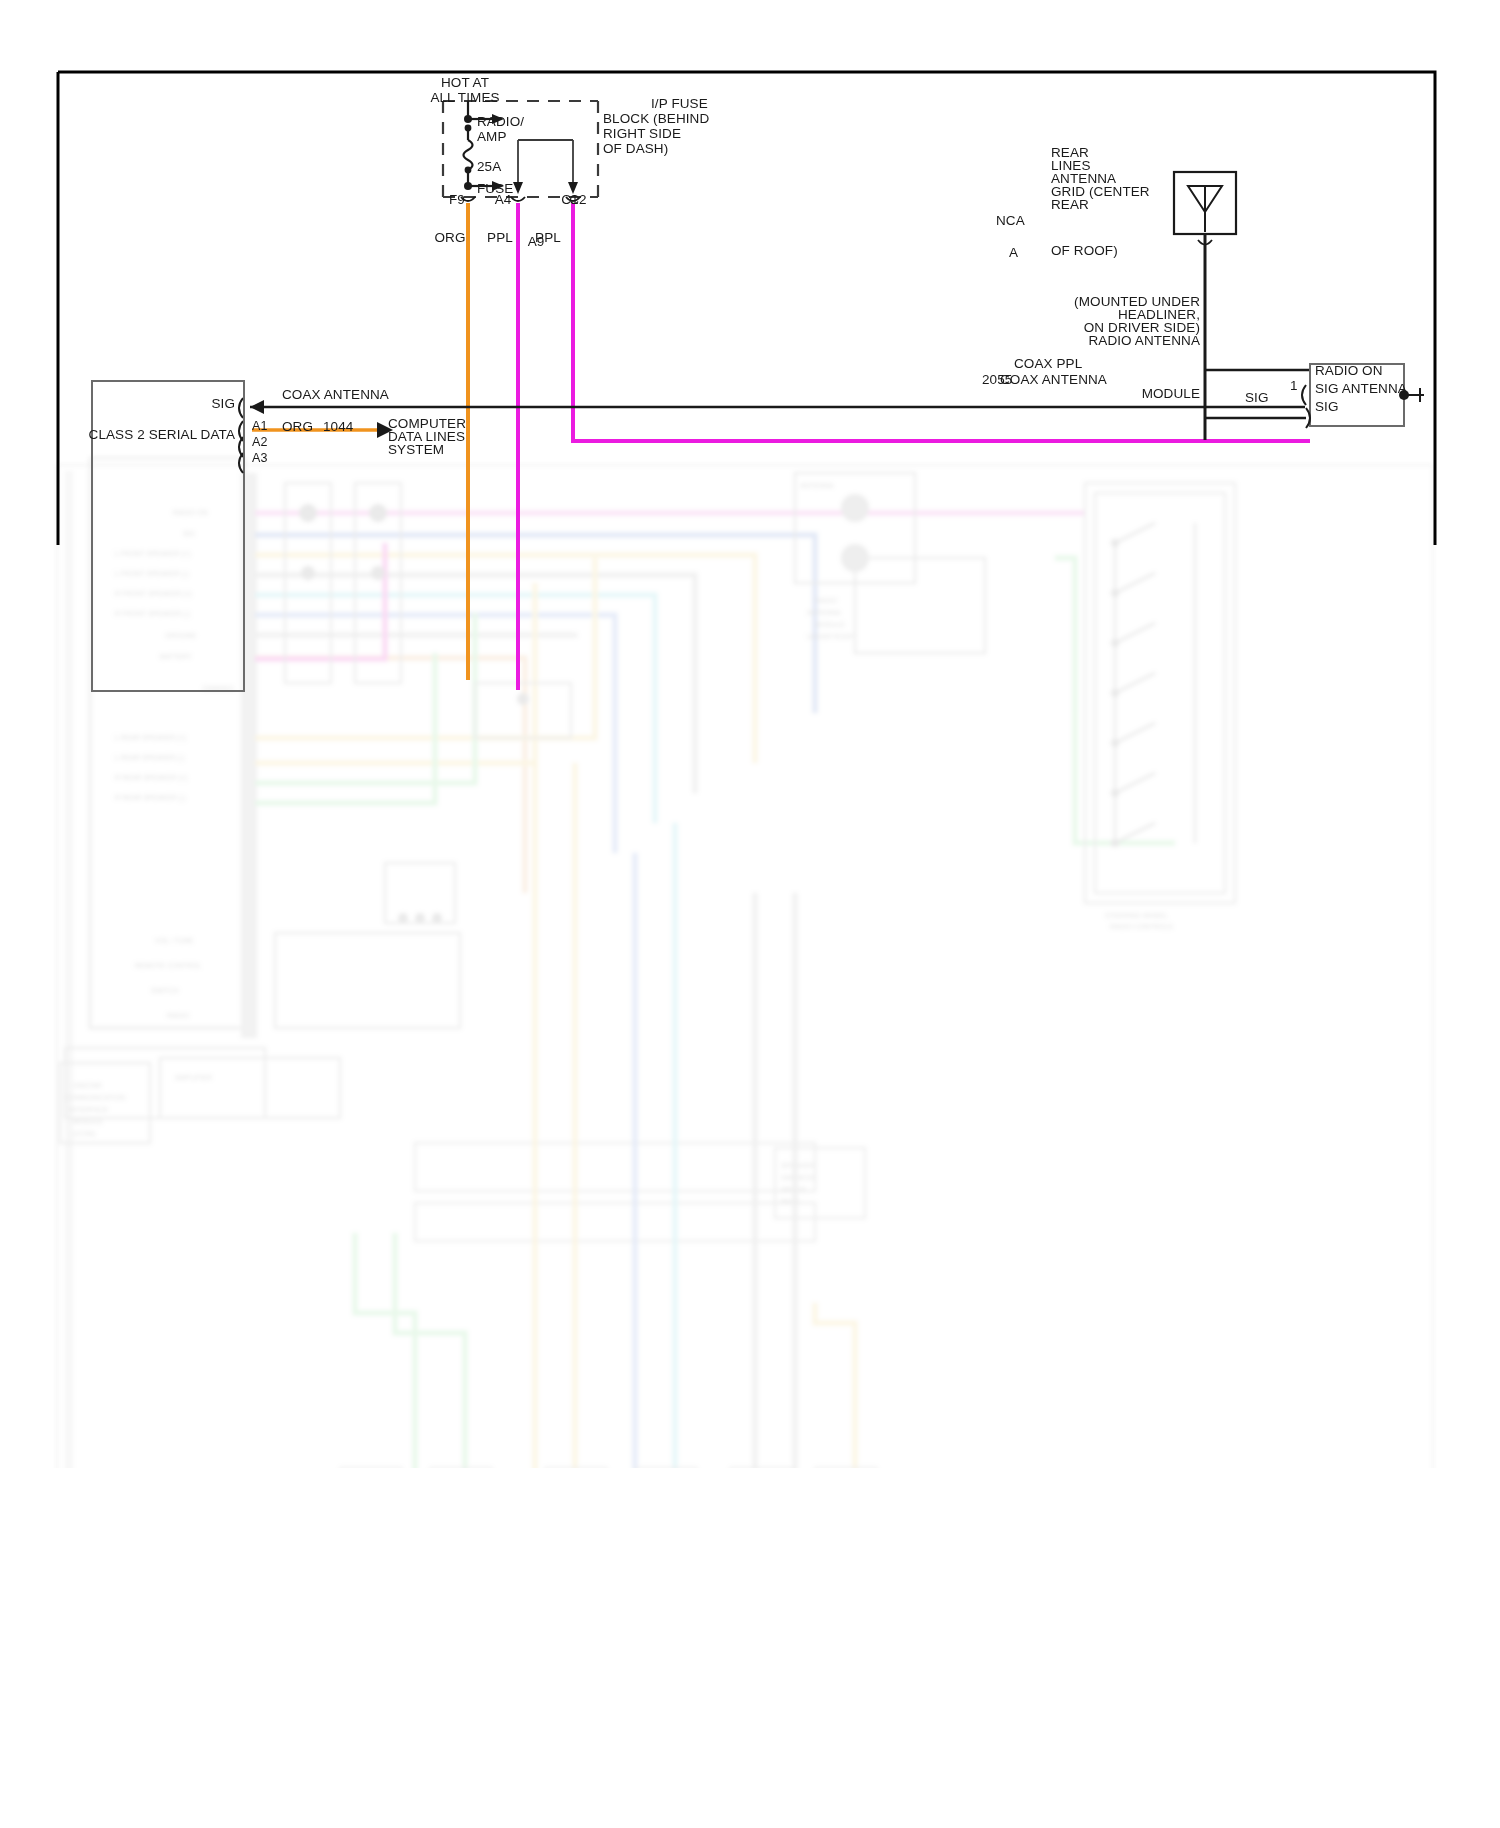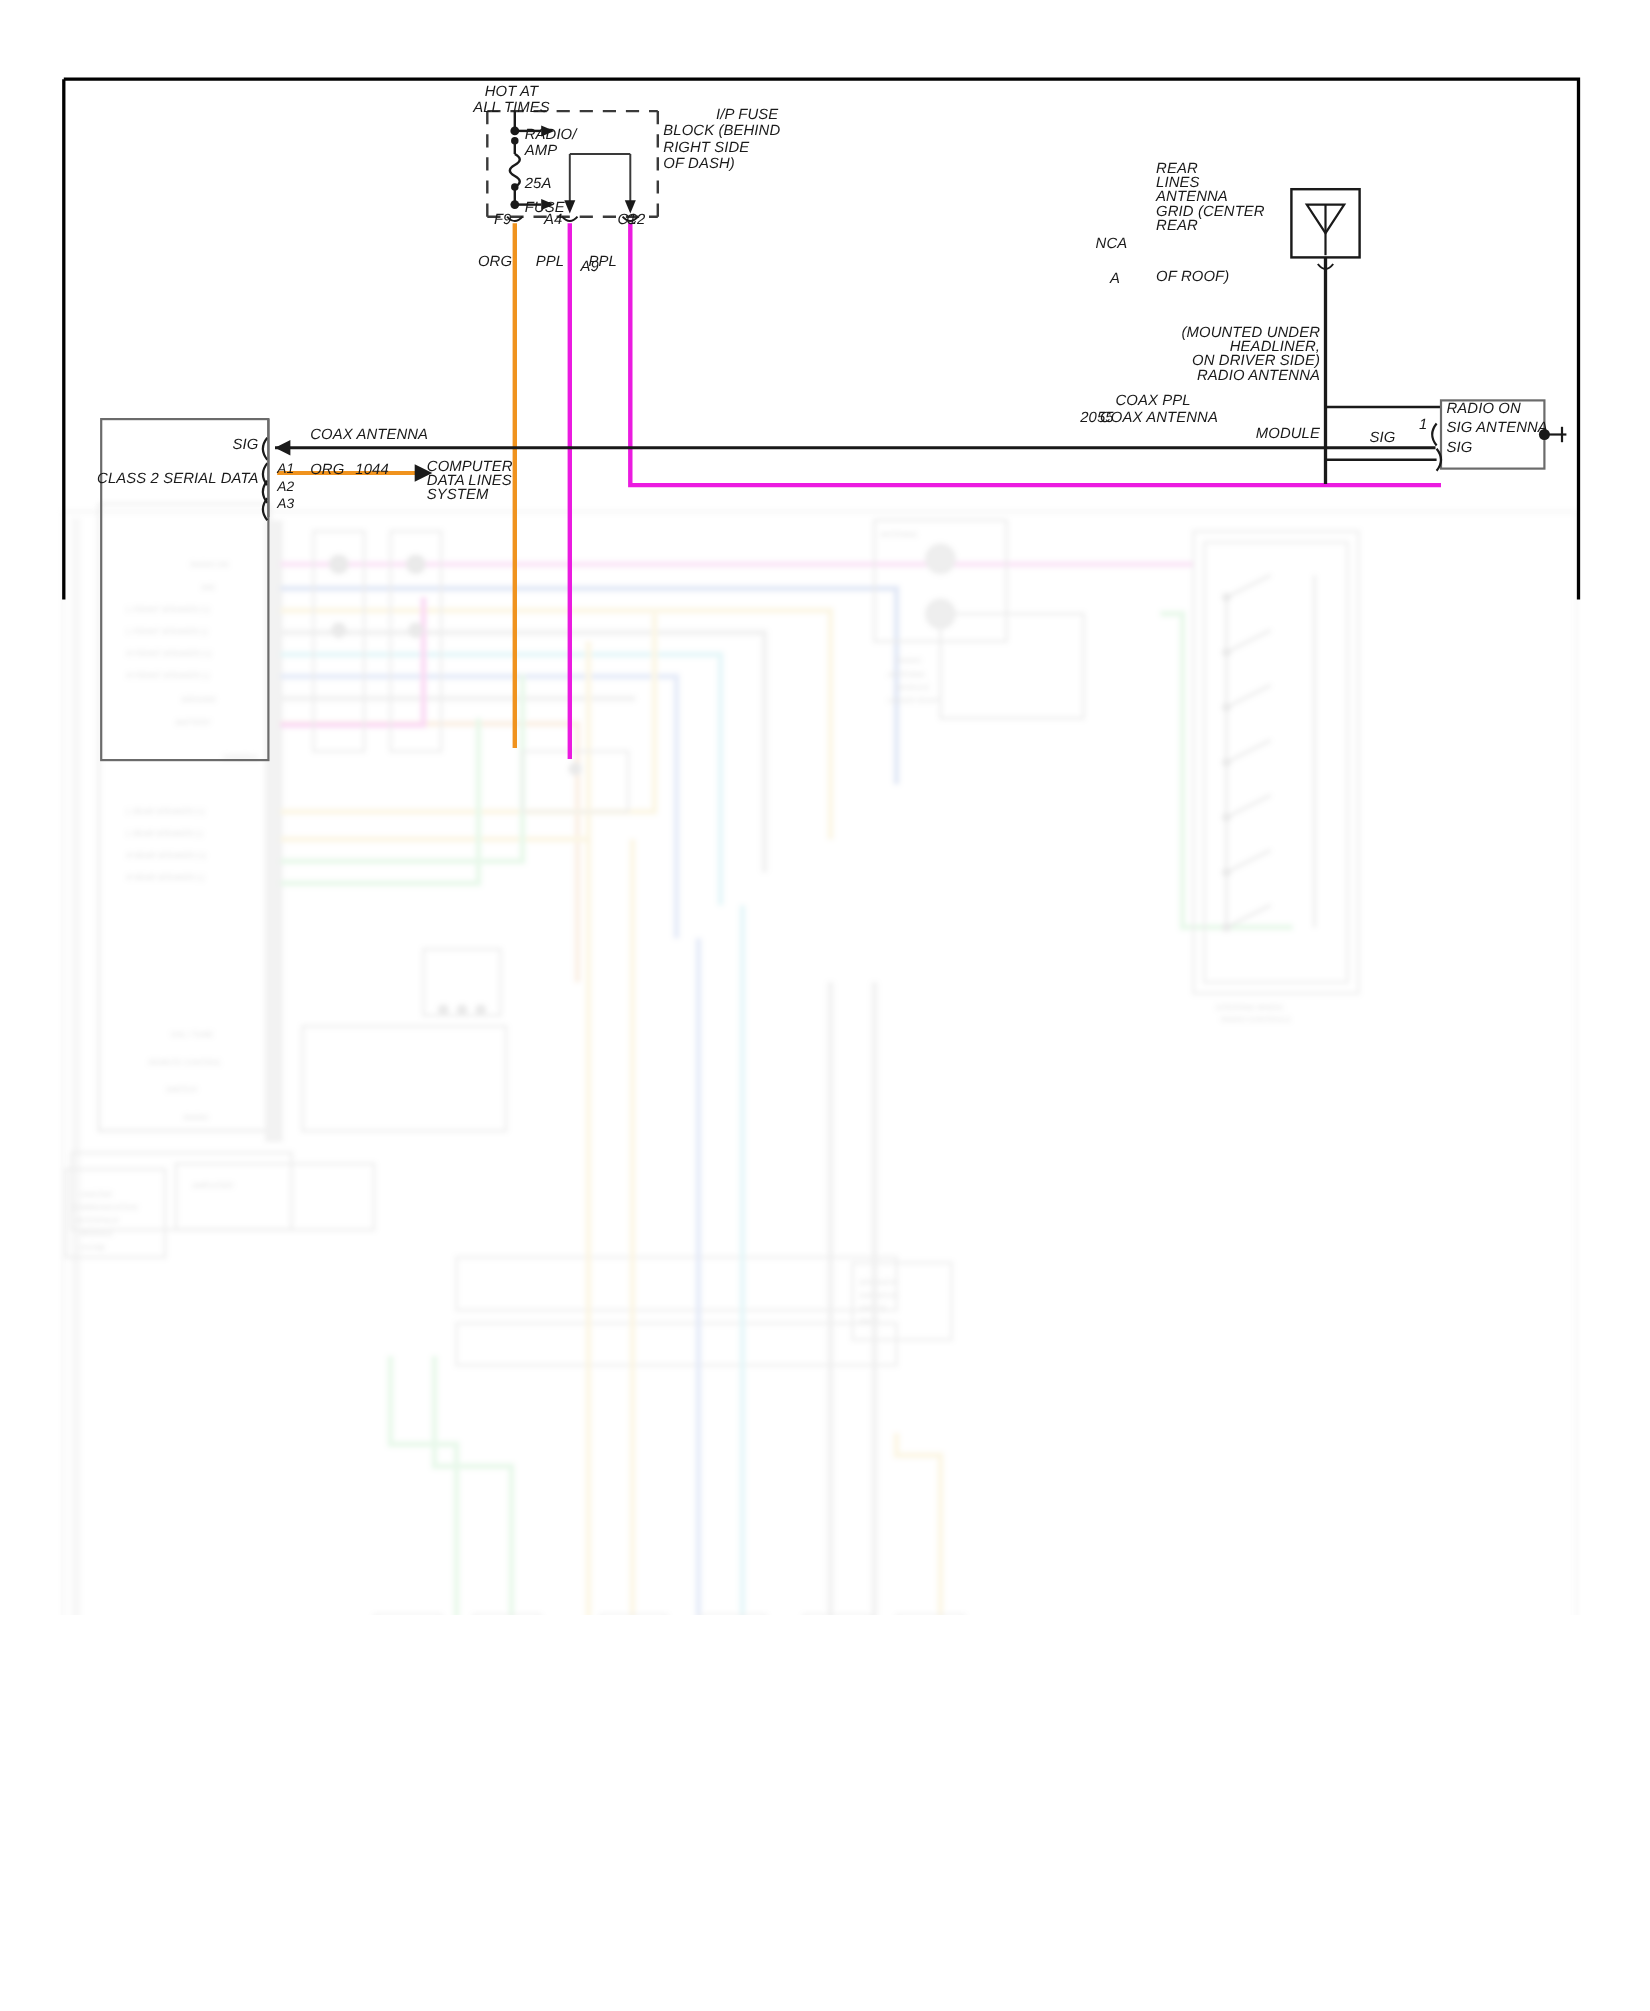--- a/index.html
+++ b/index.html
@@ -1,17 +1,17 @@
 <!DOCTYPE html>
 <html><head>
 <meta charset="utf-8">
 <style>
   html,body{margin:0;padding:0;background:#ffffff;}
   body{font-family:"Liberation Sans",sans-serif;}
-  #page{position:relative;width:1500px;height:1468px;background:#fff;overflow:hidden;font-style:italic;}
+  #page{position:relative;width:1500px;height:1468px;background:#fff;overflow:hidden;}
 
   
   #bg{position:absolute;left:55px;top:463px;width:1380px;height:1070px;
       filter:blur(2.2px);opacity:.30;}
 
   
   #fg{position:absolute;left:0;top:0;width:1500px;height:1828px;}
   .lbl{position:absolute;color:#1a1a1a;font-size:13.5px;line-height:15px;
        white-space:nowrap;letter-spacing:.1px;}
   .lbl.sm{font-size:12.5px;}

